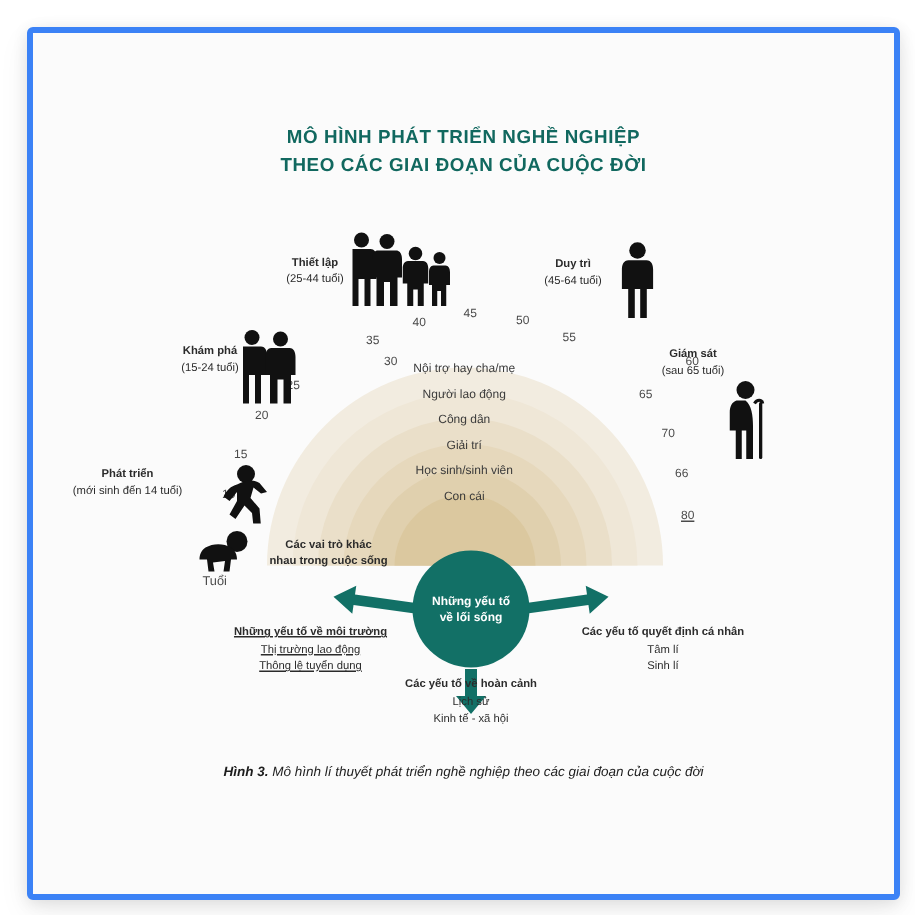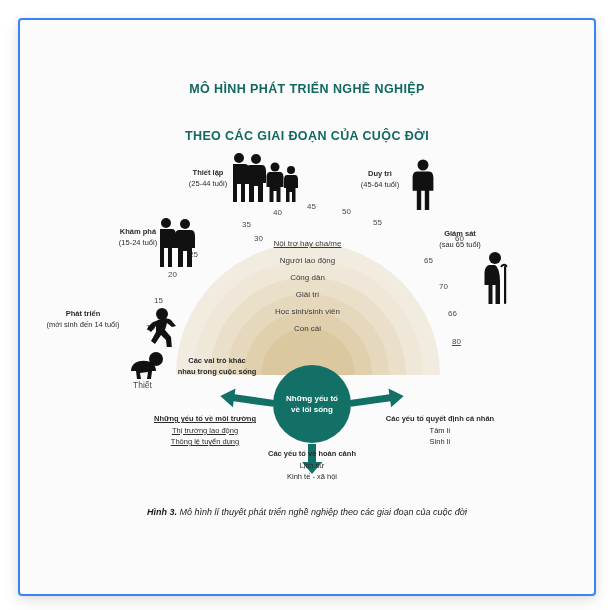--- a/index.html
+++ b/index.html
@@ -17,37 +17,37 @@
     background: #ffffff;
     overflow: hidden;
   }
   .card {
     position: absolute;
     left: 18px;
     top: 18px;
     width: 574px;
     height: 574px;
     background: #fbfbfb;
-    border: 2px solid #3b82f6;
+    border: 4px solid #3b82f6;
     border-radius: 4px;
     box-shadow: 0 2px 10px rgba(0,0,0,0.10), 0 8px 22px rgba(0,0,0,0.06);
   }
   .title {
     position: absolute;
     left: 0;
     top: 60px;
     width: 574px;
     text-align: center;
     color: #11685f;
     font-weight: bold;
     font-size: 12.5px;
     letter-spacing: 0.4px;
     line-height: 19px;
   }
-  .title .l2 { display: block; margin-top: 28px; }
+  .title .l2 { display: block; }
 
   
   .arcwrap {
     position: absolute;
     left: 155px;
     top: 215px;
     width: 265px;
     height: 140px;
   }
   .arc {
@@ -160,21 +160,21 @@
     </div>
 
     <div class="arcwrap">
       <div class="arc arc1"></div>
       <div class="arc arc2"></div>
       <div class="arc arc3"></div>
       <div class="arc arc4"></div>
       <div class="arc arc5"></div>
       <div class="arc arc6"></div>
 
-      <div class="arc-label" style="top:4px;text-decoration:underline;">Nội trợ hay cha/mẹ</div>
+      <div class="arc-label" style="top:4px;">Nội trợ hay cha/mẹ</div>
       <div class="arc-label" style="top:21px;">Người lao động</div>
       <div class="arc-label" style="top:38px;">Công dân</div>
       <div class="arc-label" style="top:55px;">Giải trí</div>
       <div class="arc-label" style="top:72px;">Học sinh/sinh viên</div>
       <div class="arc-label" style="top:89px;">Con cái</div>
     </div>
 
     <div class="age" style="left:126px; top:303px;">10</div>
     <div class="age" style="left:134px; top:276px;">15</div>
     <div class="age" style="left:148px; top:250px;text-align:right;">20</div>
@@ -184,21 +184,21 @@
     <div class="age" style="left:253px; top:188px;">40</div>
     <div class="age" style="left:287px; top:182px;">45</div>
     <div class="age" style="left:322px; top:187px;">50</div>
     <div class="age" style="left:353px; top:198px;">55</div>
     <div class="age" style="left:402px; top:214px;padding-left:33px;">60</div>
     <div class="age" style="left:404px; top:236px;">65</div>
     <div class="age" style="left:419px; top:262px;">70</div>
     <div class="age" style="left:428px; top:289px;">66</div>
     <div class="age" style="left:432px; top:317px;text-decoration:underline;">80</div>
 
-    <div class="age" style="left:113px; top:360px; font-size:8.5px;">Thiết</div>
+    <div class="age" style="left:113px; top:360px; font-size:8.5px;">Tuổi</div>
 
     <div class="fig" style="left:205px; top:130px;">
       <svg width="80" height="56" viewBox="0 0 80 56">
         <g fill="#111">
           <circle cx="14" cy="8" r="5"></circle>
           <path d="M8 14h12c3 0 4 3 4 6v14h-4v18h-4V34h-4v18h-4V34H8z"></path>
           <circle cx="31" cy="9" r="5"></circle>
           <path d="M25 15h12c3 0 4 3 4 6v12h-3v19h-5V36h-4v16h-5V33h-3V21c0-3 1-6 4-6z"></path>
           <circle cx="50" cy="17" r="4.5"></circle>
           <path d="M45 22h10c2.5 0 3.5 2.5 3.5 5v10h-3v15h-4V41h-3v11h-4V37h-3V27c0-2.5 1-5 3.5-5z"></path>

